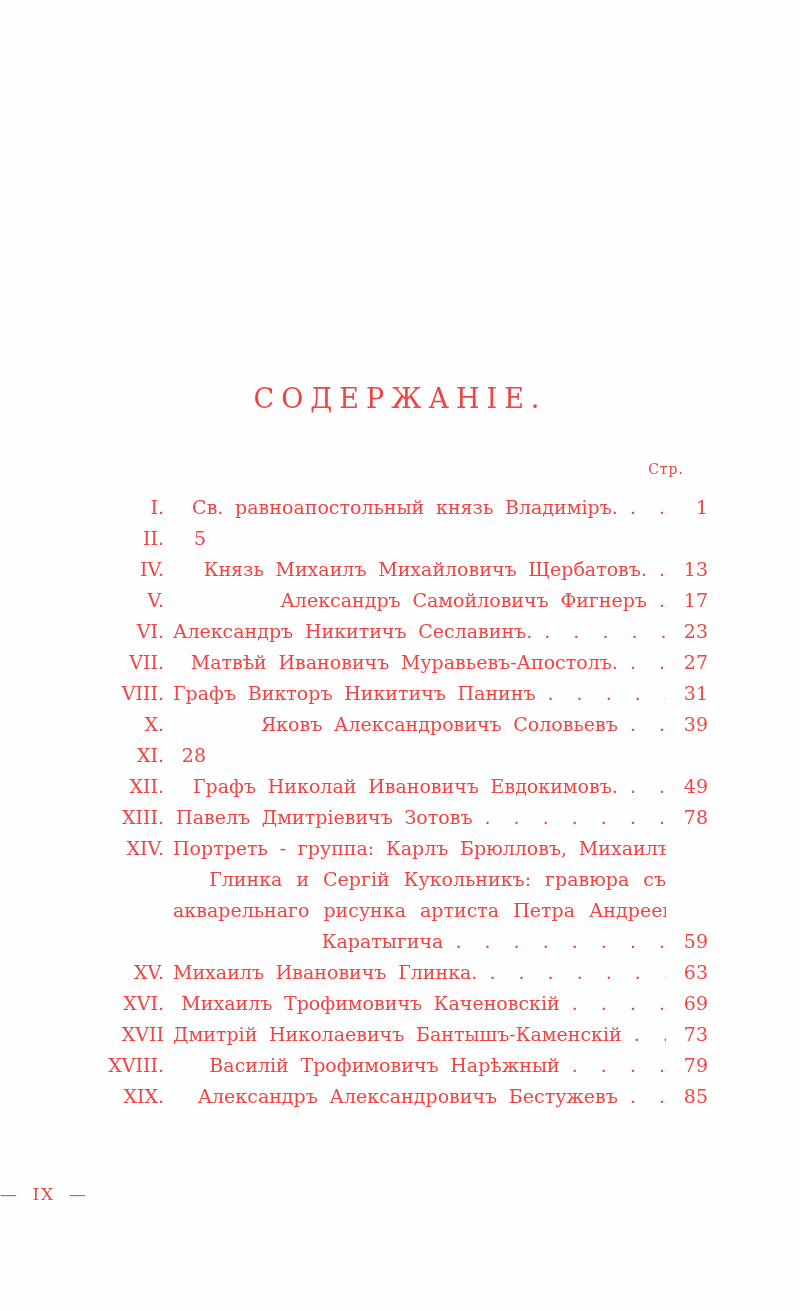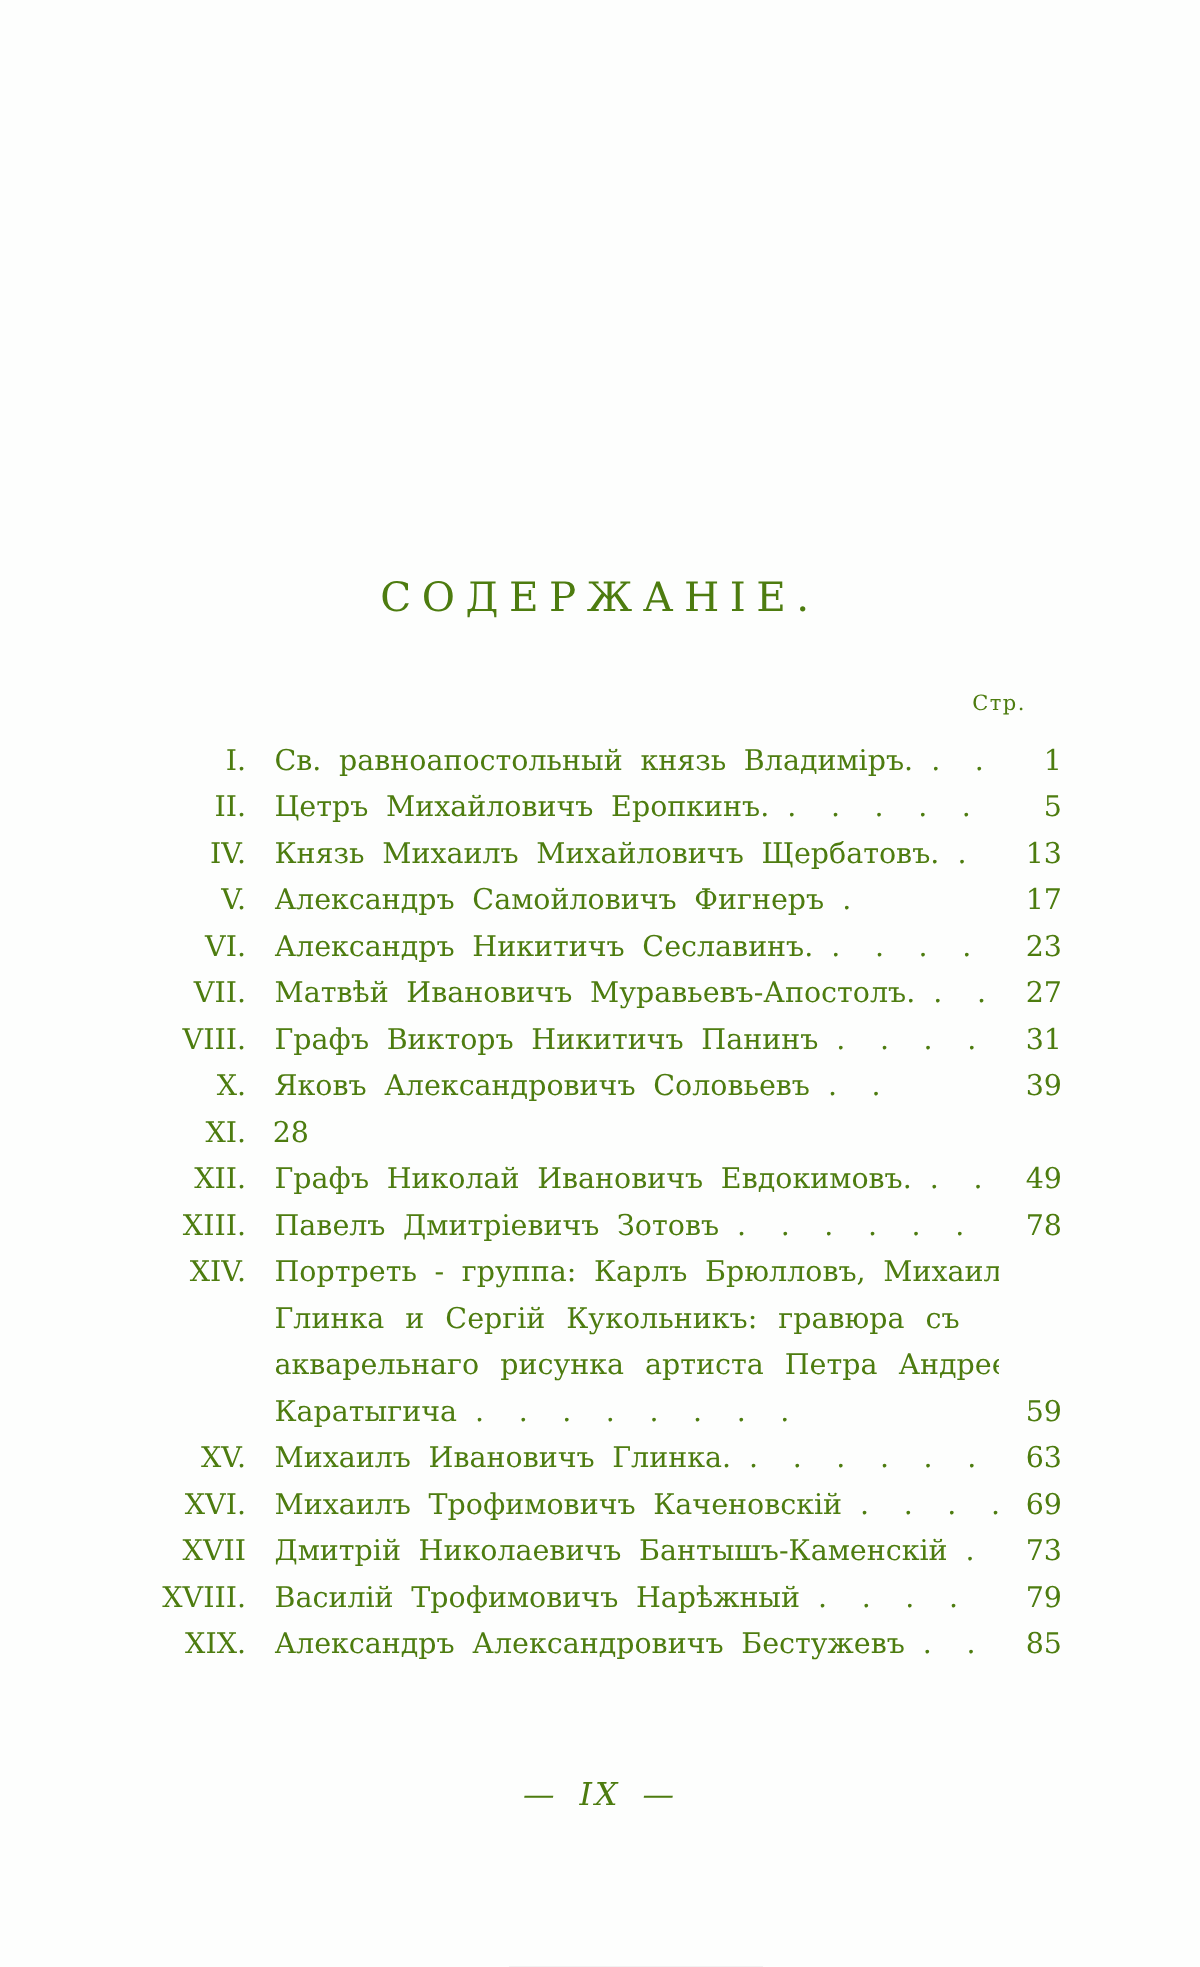--- a/index.html
+++ b/index.html
@@ -1,20 +1,20 @@
 <!DOCTYPE html>
 <html><head>
 <meta charset="utf-8">
 <style>
   html,body{margin:0;padding:0;background:#e8e8e8;}
   .page{
     position:relative;
     width:800px;height:1311px;
     background:#fdfefd;
-    color:#4d7c0f;
+    color:#ef4444;
     font-family:"DejaVu Serif","Liberation Serif",serif;
     overflow:hidden;
     margin:0 auto;
   }
   .title{
     position:absolute;top:383px;left:0;width:100%;
     text-align:center;
     font-size:27px;font-weight:normal;
     letter-spacing:7px;
     margin:0;
@@ -29,53 +29,52 @@
   }
   .row{
     display:flex;align-items:baseline;
     height:31px;line-height:31px;
     white-space:nowrap;
   }
   .num{
     flex:none;width:68px;text-align:right;
   }
   .body{
-    flex:1 1 auto;margin-left:19px;overflow:hidden;
+    flex:1 1 auto;margin-left:9px;overflow:hidden;
     word-spacing:0.30em;
+    text-align:right;
   }
   .row.cont .body{word-spacing:0.42em;}
   .dots{
     margin-left:12px;
     word-spacing:15px;
     letter-spacing:1px;
   }
   .pg{
     flex:none;width:42px;text-align:right;
   }
   .footer{
     position:absolute;top:1184px;left:0;width:100%;
-    text-align:center;
-    font-size:21px;letter-spacing:2px;word-spacing:6px;font-style:italic;
+    font-size:17px;letter-spacing:2px;word-spacing:6px;
   }
 </style>
 </head>
 <body>
 
 <div class="page">
   <h1 class="title">СОДЕРЖАНІЕ.</h1>
   <div class="col-header">Стр.</div>
   <div class="toc">
       <div class="row">
         <span class="num">I.</span>
         <span class="body"><span class="txt">Св. равноапостольный князь Владиміръ.</span><span class="dots">. .</span></span>
         <span class="pg">1</span>
       </div>
       <div class="row">
         <span class="num">II.</span>
-        <span class="body"><span class="txt">Цетръ Михайловичъ Еропкинъ.</span><span class="dots">. . . . .</span></span>
         <span class="pg">5</span>
       </div>
       <div class="row">
         <span class="num">IV.</span>
         <span class="body"><span class="txt">Князь Михаилъ Михайловичъ Щербатовъ.</span><span class="dots">.</span></span>
         <span class="pg">13</span>
       </div>
       <div class="row">
         <span class="num">V.</span>
         <span class="body"><span class="txt">Александръ Самойловичъ Фигнеръ</span><span class="dots">.</span></span>

